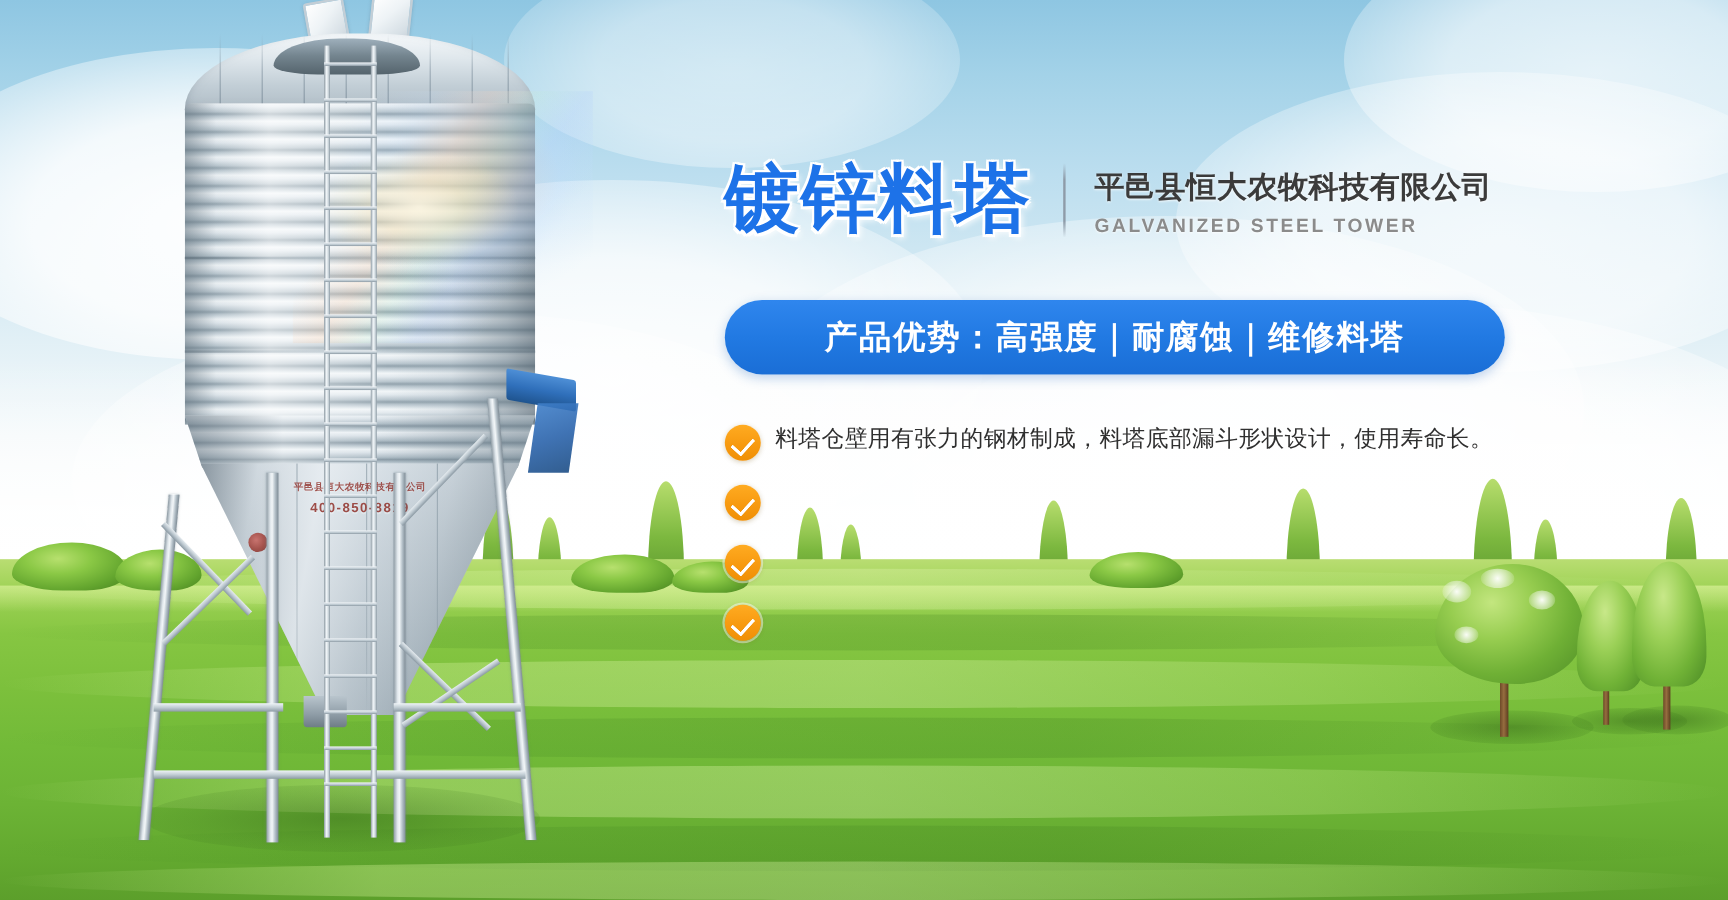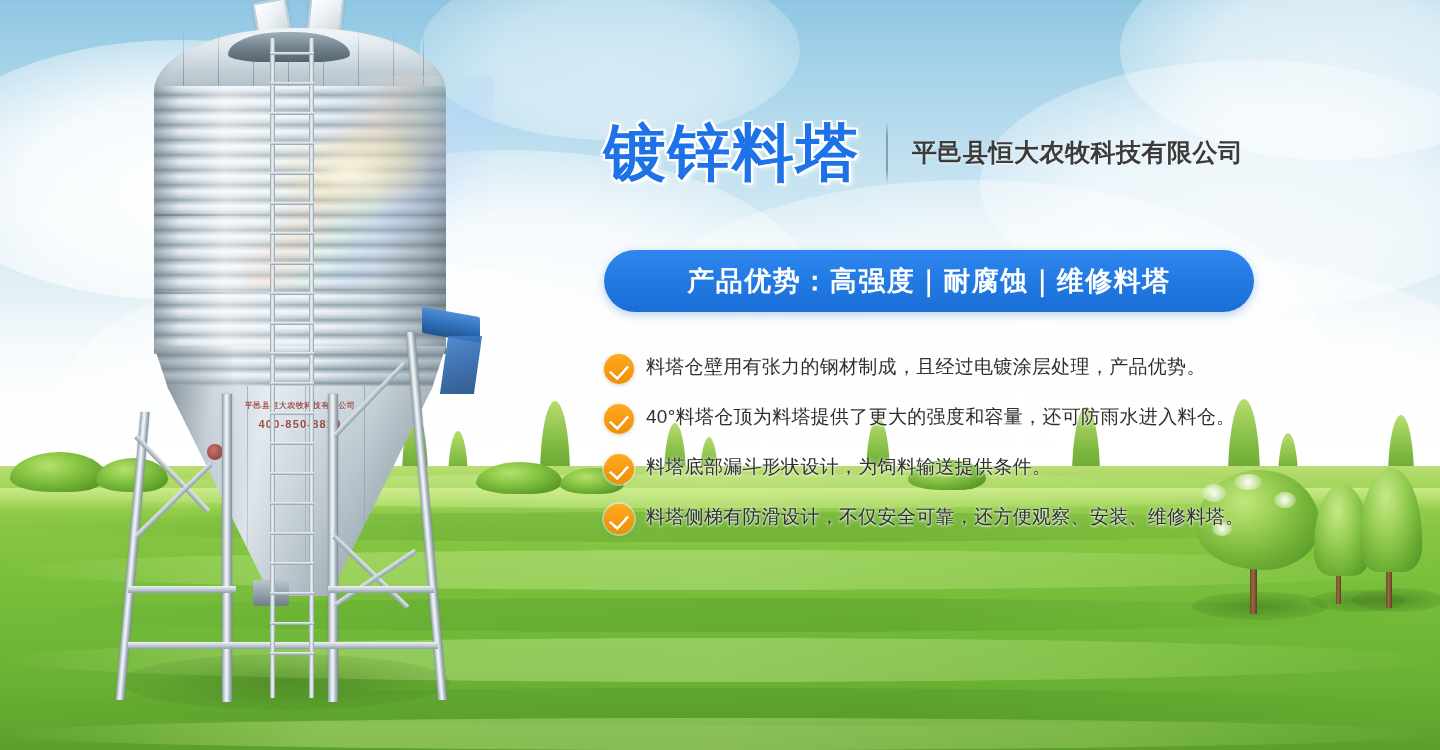--- a/index.html
+++ b/index.html
@@ -285,22 +285,22 @@
     position:absolute; left:352px; top:342px; width:34px; height:58px;
     background:linear-gradient(160deg,#3f7fc9 0%, #2a63ab 50%, #1b4c84 100%);
     transform:skewX(-8deg);
     opacity:.9;
   }
 
   
   .content { position:absolute; left:600px; top:0; width:840px; height:750px; }
 
   .title-row {
-    position:absolute; left:4px; top:122px;
-    display:flex; align-items:center;
+    position:absolute; left:4px; top:136px;
+    display:flex; align-items:flex-end;
   }
   .main-title {
     font-size:62px; font-weight:bold; color:#1d72e8;
     letter-spacing:2px; line-height:1;
     text-shadow:
       2px 0 0 #fff, -2px 0 0 #fff, 0 2px 0 #fff, 0 -2px 0 #fff,
       2px 2px 0 #fff, -2px -2px 0 #fff, 2px -2px 0 #fff, -2px 2px 0 #fff,
       3px 3px 5px rgba(255,255,255,.9);
   }
   .title-divider {
@@ -513,40 +513,38 @@
     <div class="blue-chute2"></div>
   </div>
 
   <div class="content">
 
     <div class="title-row">
       <div class="main-title">镀锌料塔</div>
       <div class="title-divider"></div>
       <div class="company-block">
         <div class="company-name">平邑县恒大农牧科技有限公司</div>
+        <div class="company-sub">GALVANIZED STEEL TOWER</div>
       </div>
     </div>
 
     <div class="advantage-pill">
       <span class="advantage-text">产品优势：高强度｜耐腐蚀｜维修料塔</span>
     </div>
 
     <div class="feature-list">
       <div class="feature-item">
         <span class="check-icon"></span>
-        <span class="feature-text">料塔仓壁用有张力的钢材制成，且经过电镀涂层处理，产品优势。</span>
+        <span class="feature-text">料塔仓壁用有张力的钢材制成，料塔底部漏斗形状设计，使用寿命长。</span>
       </div>
       <div class="feature-item">
         <span class="check-icon"></span>
-        <span class="feature-text">40°料塔仓顶为料塔提供了更大的强度和容量，还可防雨水进入料仓。</span>
       </div>
       <div class="feature-item">
         <span class="check-icon"></span>
-        <span class="feature-text">料塔底部漏斗形状设计，为饲料输送提供条件。</span>
       </div>
       <div class="feature-item">
         <span class="check-icon"></span>
-        <span class="feature-text">料塔侧梯有防滑设计，不仅安全可靠，还方便观察、安装、维修料塔。</span>
       </div>
     </div>
 
   </div>
 </div>
 
 </body></html>

